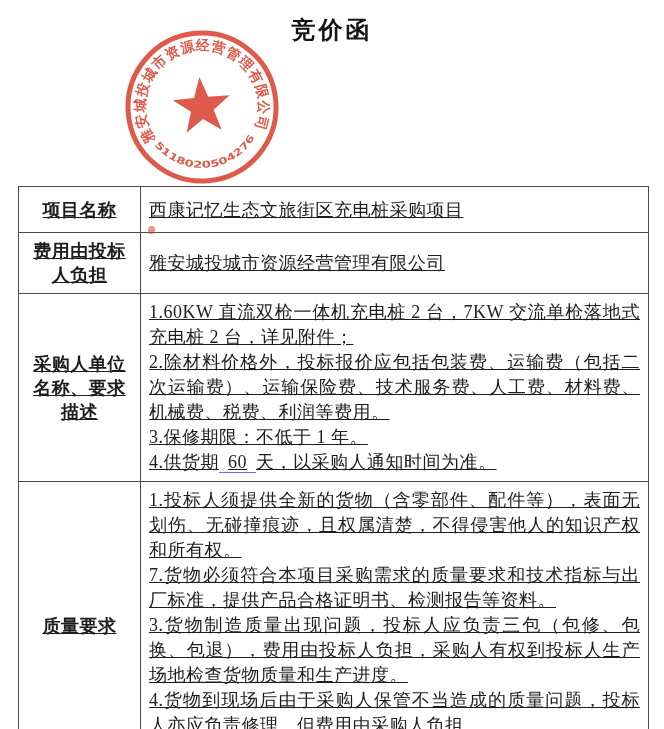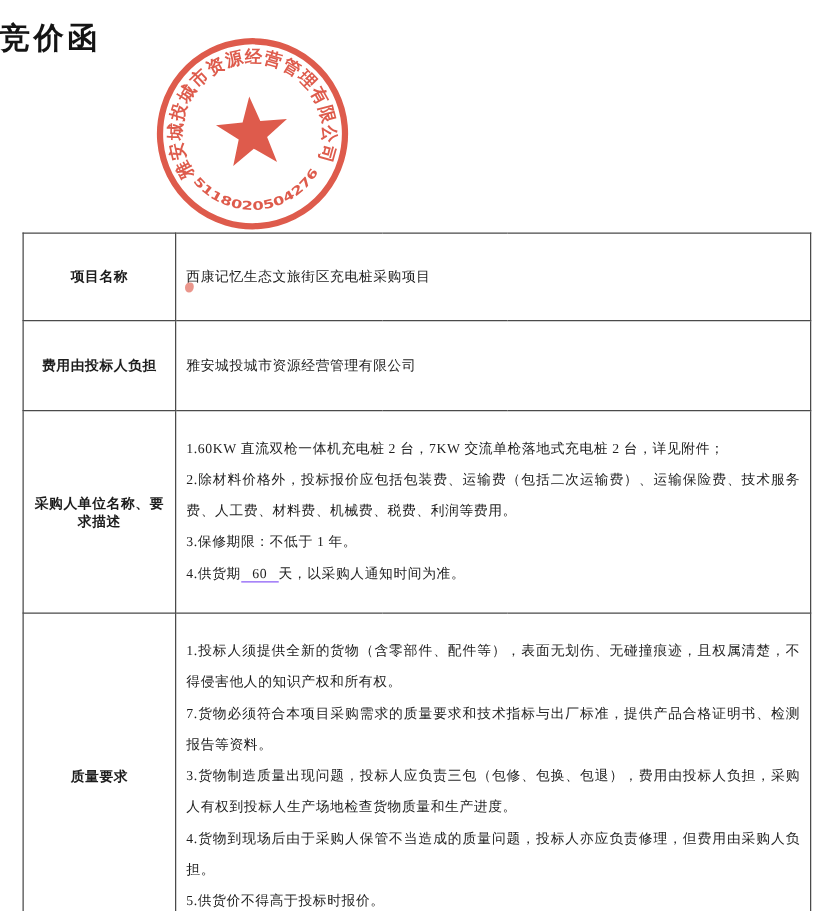--- a/index.html
+++ b/index.html
@@ -8,20 +8,21 @@
     background: #ffffff;
     font-family: "Liberation Serif", "DejaVu Serif", serif;
     color: #1c1c1c;
     overflow: hidden;
     position: relative;
   }
   .page { position: relative; width: 664px; height: 729px; }
 
   .doc-title {
     margin: 14px 0 0 0;
+    text-align: center;
     font-family: "DejaVu Sans", "Liberation Sans", sans-serif;
     font-weight: bold;
     font-size: 24px;
     letter-spacing: 3px;
     color: #141414;
   }
 
   .intro {
     margin: 16px 20px 0 22px;
     font-size: 17px;
@@ -41,26 +42,27 @@
 
   table.main {
     position: absolute;
     left: 18px; top: 172px;
     width: 630px;
     border-collapse: collapse;
     table-layout: fixed;
   }
   table.main td {
     border: 1px solid #4a4a4a;
-    font-size: 11px;
-    padding: 18px 8px;
+    font-size: 18px;
+    padding: 6px 8px;
     letter-spacing: 0.5px;
     vertical-align: middle;
     color: #1d1d1d;
     overflow: hidden;
+    text-decoration: underline;
   }
   td.lbl {
     font-weight: bold;
     text-align: center;
     padding: 2px 4px;
     color: #141414;
   }
   tr.r1 td { height: 33px; }
   tr.r2 td { height: 35px; }
   tr.r3 td { height: 35px; }

